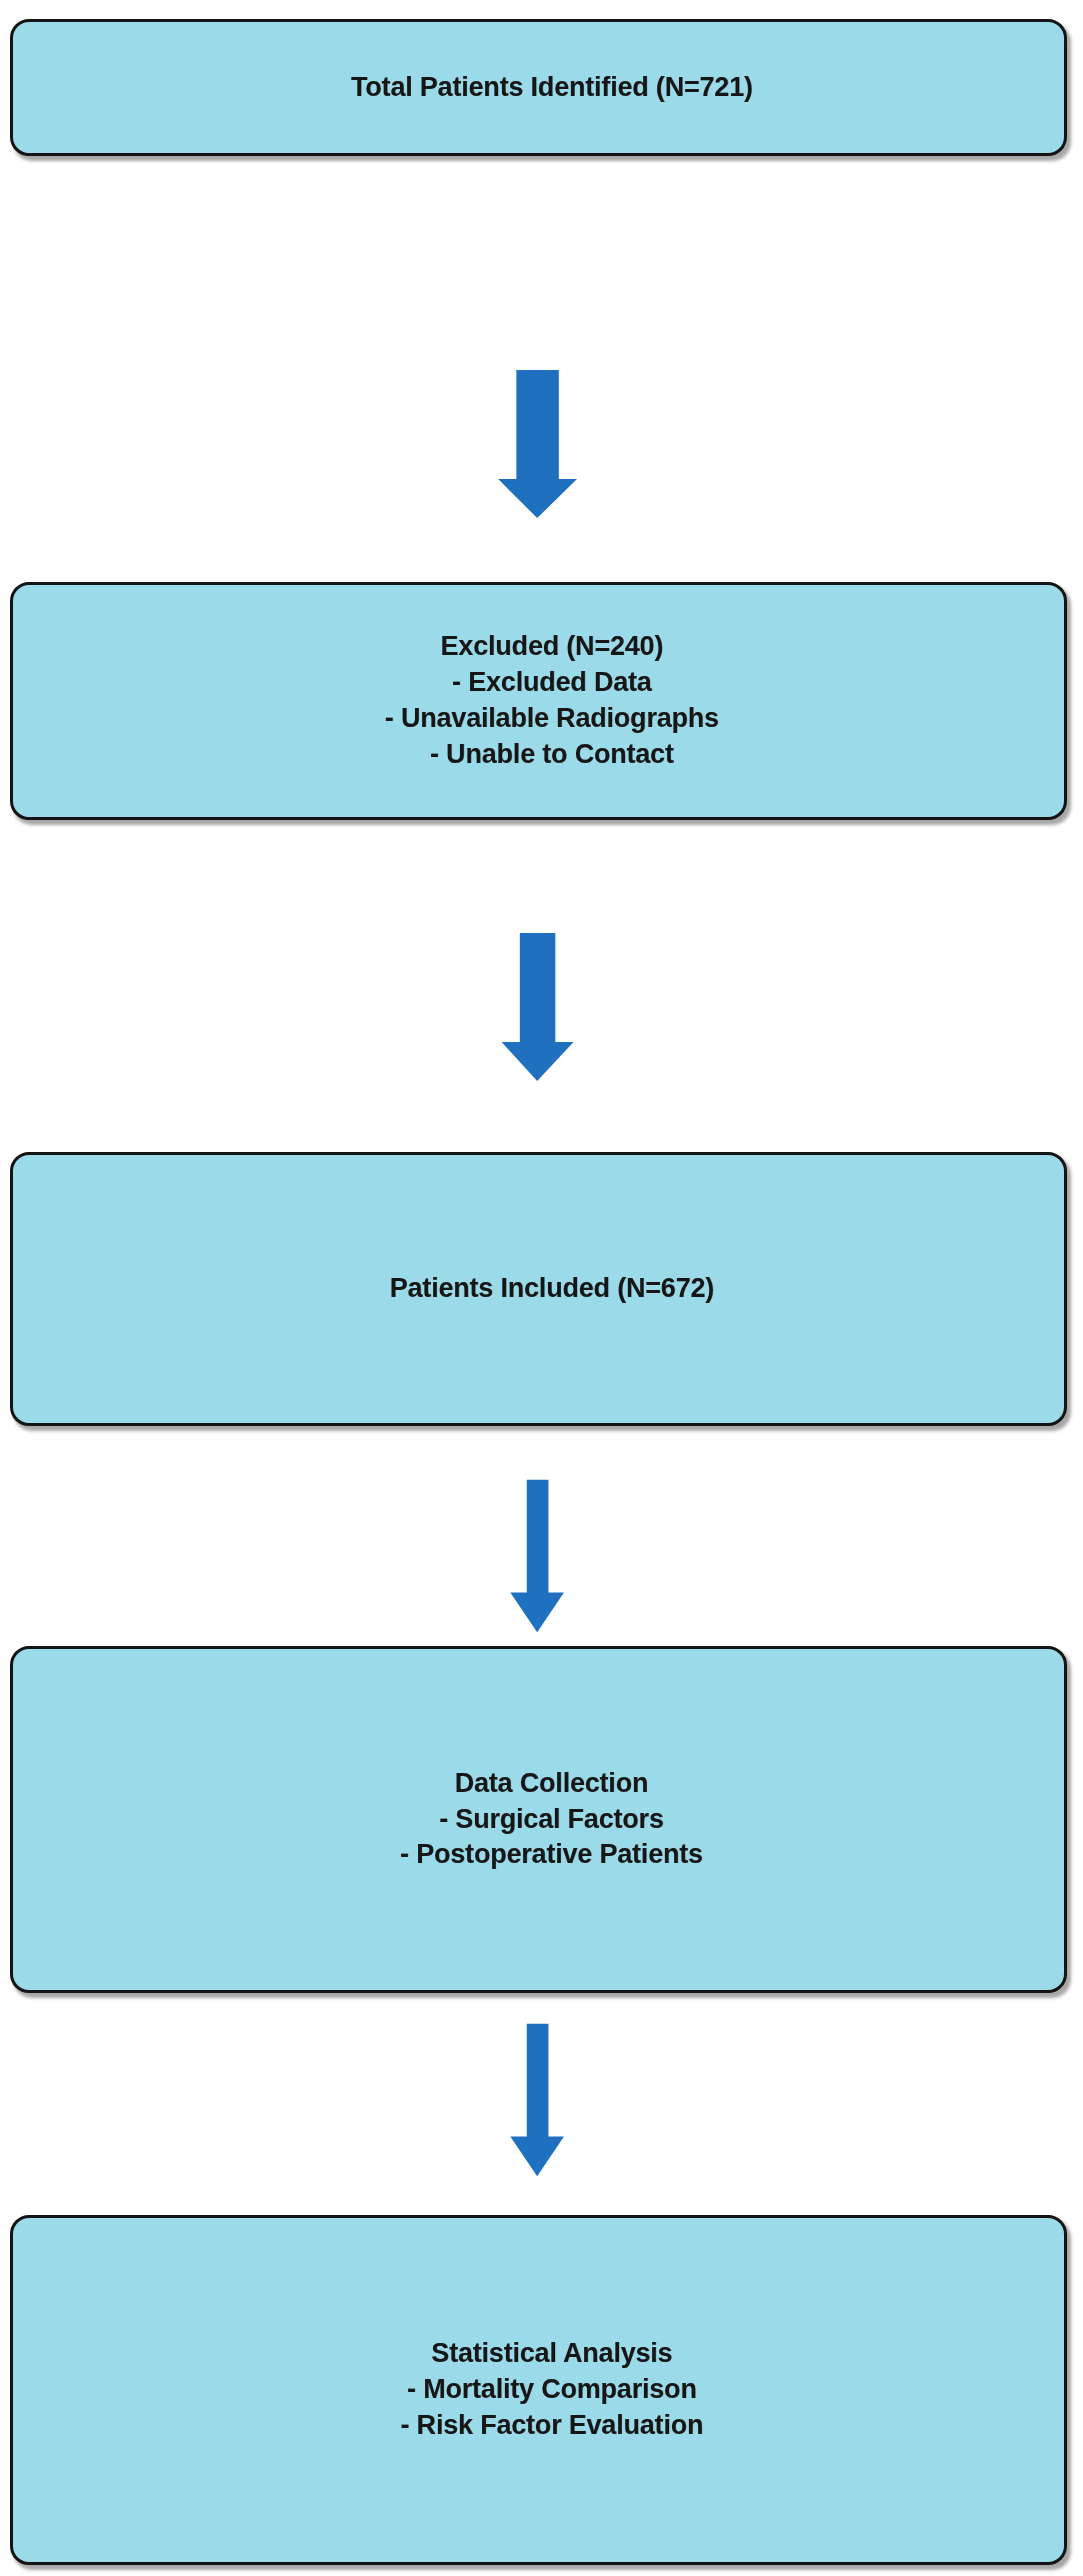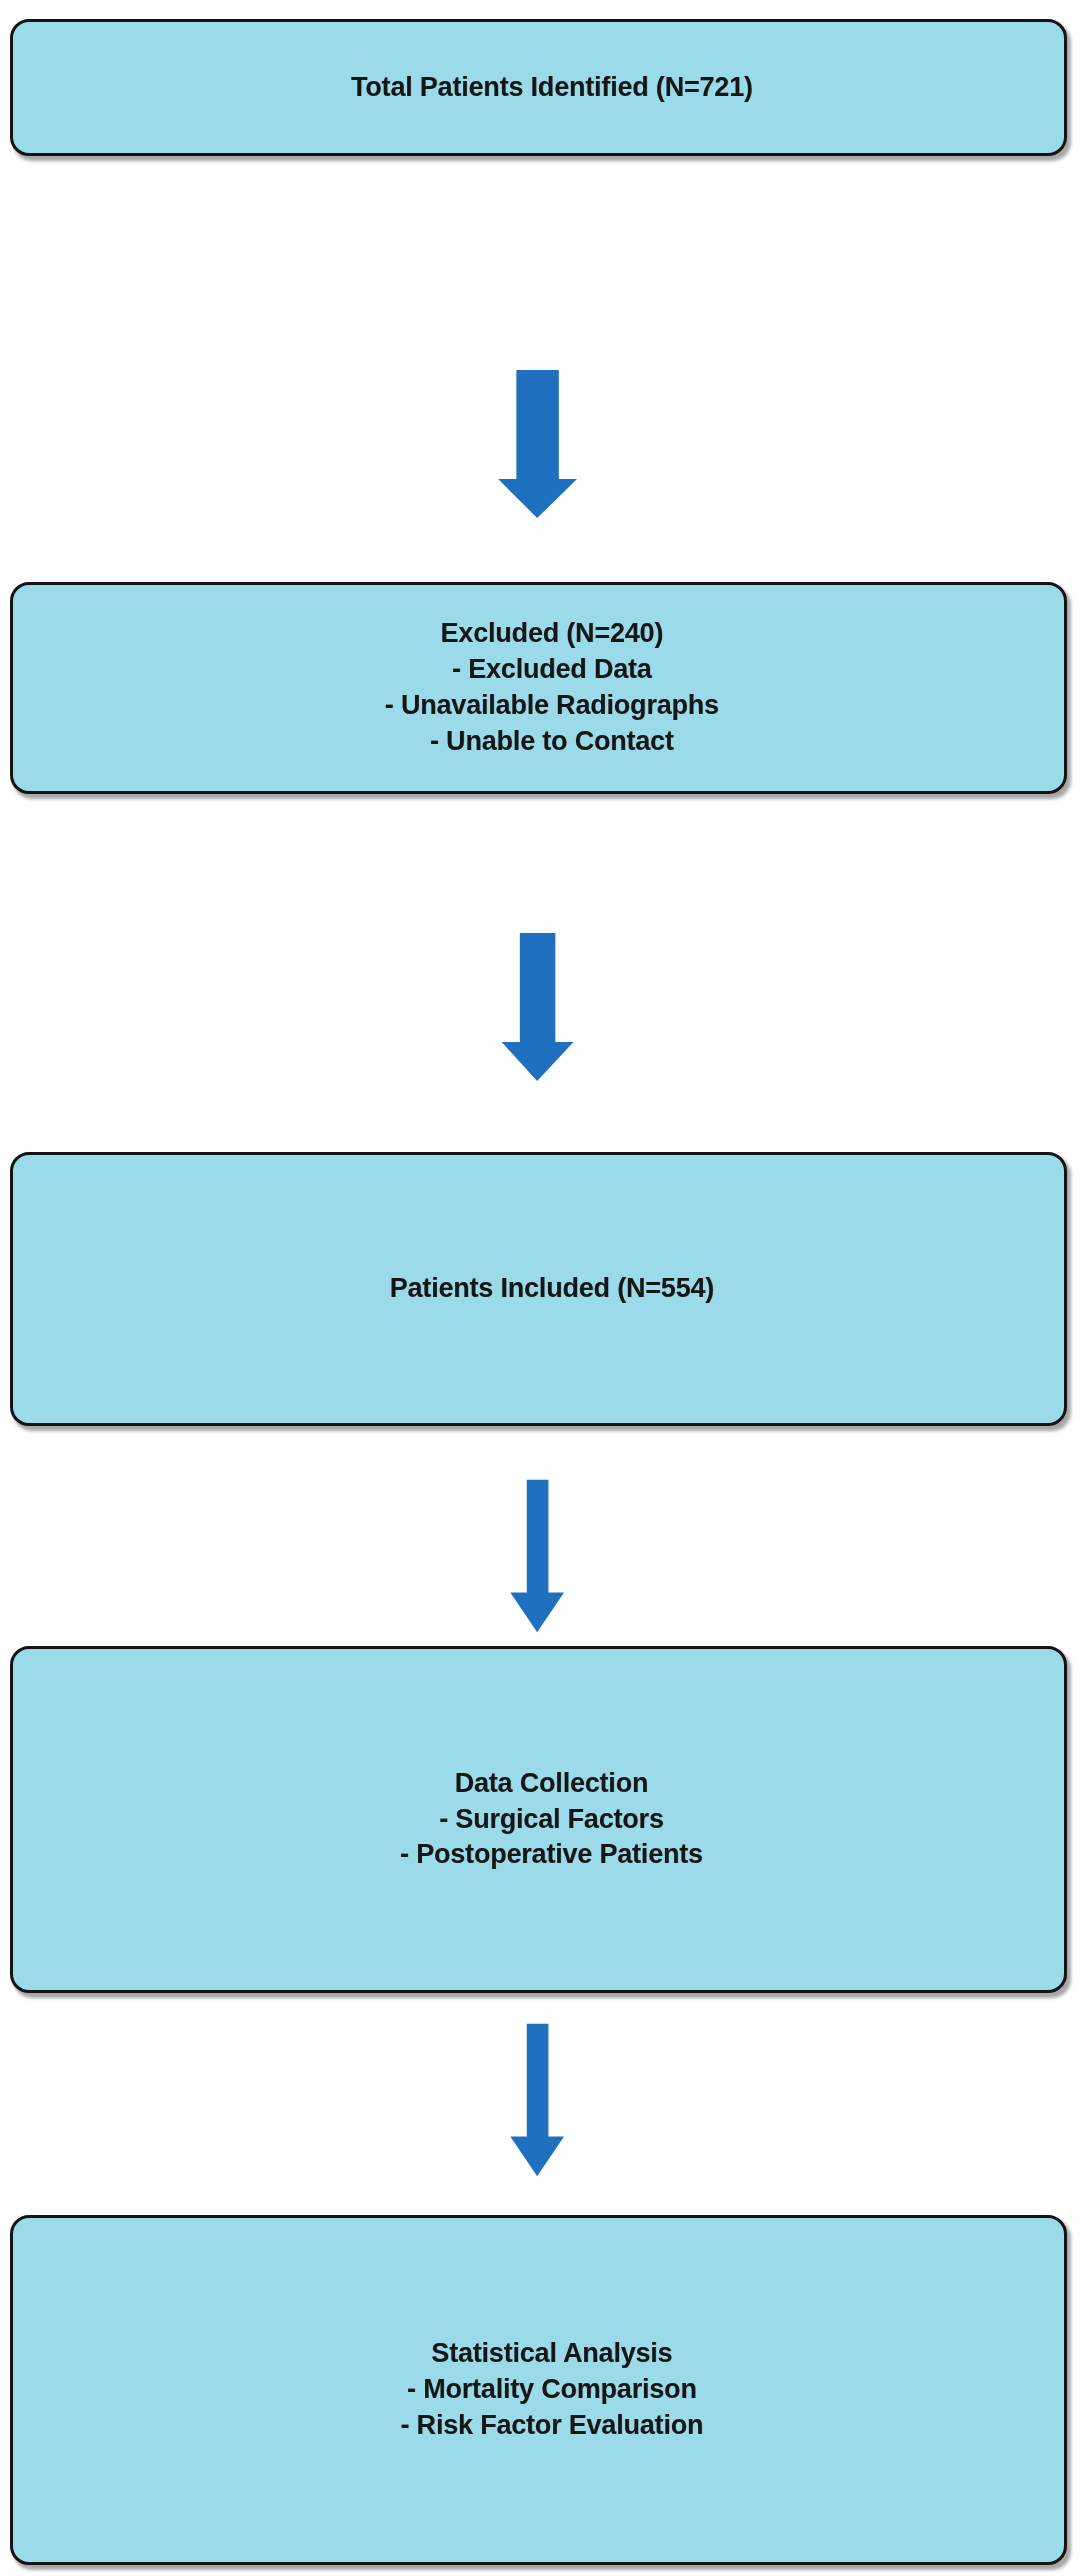--- a/index.html
+++ b/index.html
@@ -45,21 +45,21 @@
     text-shadow: 0.4px 0.4px 0 rgba(0,0,0,0.25);
   }
 
   .node-line {
     display: block;
     white-space: nowrap;
   }
 
   
   #node-1 { left: 10.4px;  top: 19px;   width: 1057px; height: 137px; }
-  #node-2 { left: 10.4px;  top: 582px;  width: 1057px; height: 212px; }
+  #node-2 { left: 10.4px;  top: 582px;  width: 1057px; height: 238px; }
   #node-3 { left: 10.4px;  top: 1152px; width: 1057px; height: 274px; }
   #node-4 { left: 10px;  top: 1646px; width: 1057px; height: 347px; }
   #node-5 { left: 10.4px;  top: 2215px; width: 1057px; height: 350px; }
 
   #node-1 .node-text { font-size: 27px; }
   #node-2 .node-text { font-size: 27px; }
   #node-3 .node-text { font-size: 27px; }
   #node-4 .node-text { font-size: 27px; }
   #node-5 .node-text { font-size: 27px; }
 
@@ -104,21 +104,21 @@
   </div>
 
   <div class="arrow" id="arrow-2">
     <svg width="1083" height="152" viewBox="0 0 1250 175" xmlns="http://www.w3.org/2000/svg">
       <polygon points="600,2 641,2 641,128 662,128 620,173 579,128 600,128" fill="#2070c0"></polygon>
     </svg>
   </div>
 
   <div class="node" id="node-3">
     <div class="node-text">
-      <span class="node-line">Patients Included (N=554)</span>
+      <span class="node-line">Patients Included (N=672)</span>
     </div>
   </div>
 
   <div class="arrow" id="arrow-3">
     <svg width="1083" height="156" viewBox="0 0 1250 180" xmlns="http://www.w3.org/2000/svg">
       <polygon points="608,2 633,2 633,132 651,132 620,178 589,132 608,132" fill="#2070c0"></polygon>
     </svg>
   </div>
 
   <div class="node" id="node-4">

